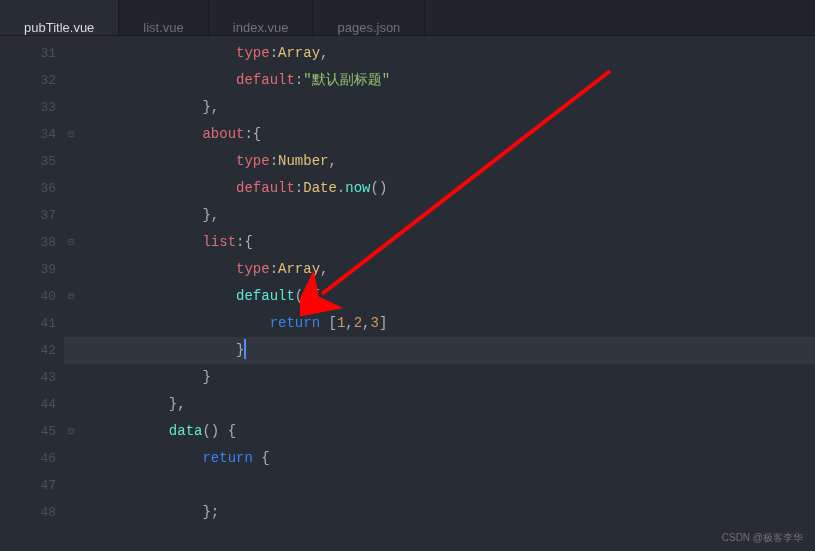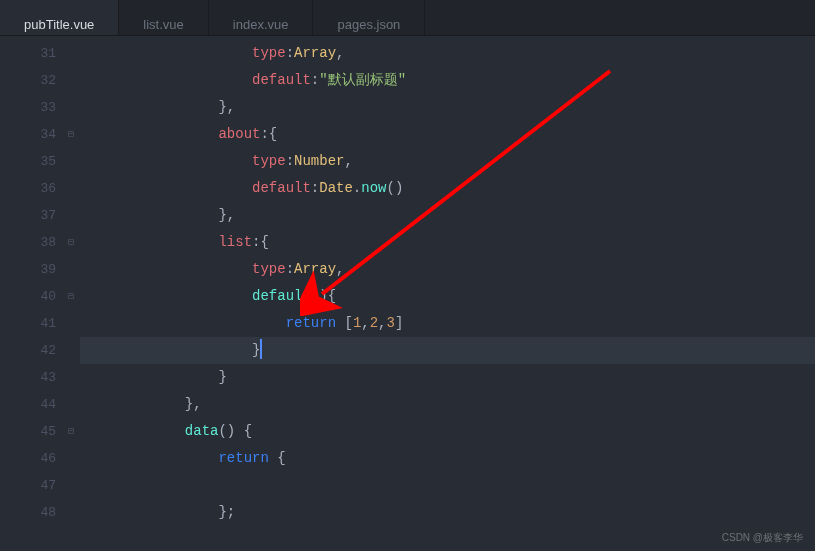--- a/index.html
+++ b/index.html
@@ -13,38 +13,37 @@
       overflow: hidden;
       position: relative;
     }
     .tabs {
       display: flex;
       background: #21252b;
       height: 36px;
       border-bottom: 1px solid #181a1f;
     }
     .tab {
-      padding: 17px 24px;
+      padding: 0 24px;
       display: flex;
-      align-items: flex-start;
+      align-items: flex-end;
       color: #6b717d;
       font-size: 13px;
       font-family: -apple-system, 'Segoe UI', sans-serif;
       cursor: pointer;
       border-right: 1px solid #181a1f;
     }
     .tab.active {
       background: #282c34;
       color: #d7dae0;
     }
     .editor {
       display: flex;
       height: calc(100% - 36px);
       position: relative;
-      gap: 16px;
     }
     .gutter {
       width: 64px;
       background: #282c34;
       padding-top: 4px;
       flex-shrink: 0;
       text-align: right;
     }
     .line-num {
       height: 27px;

